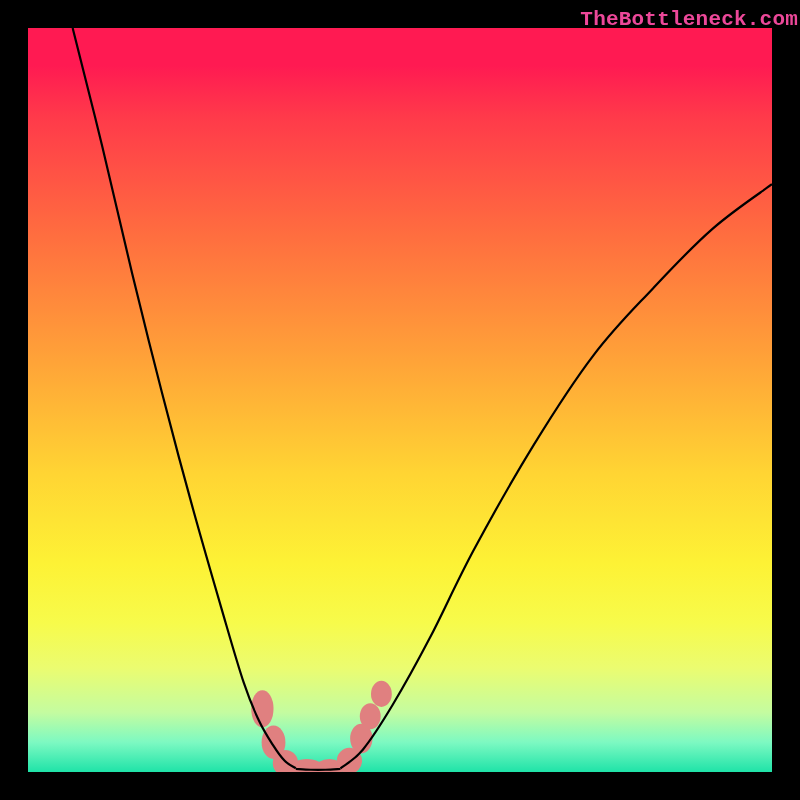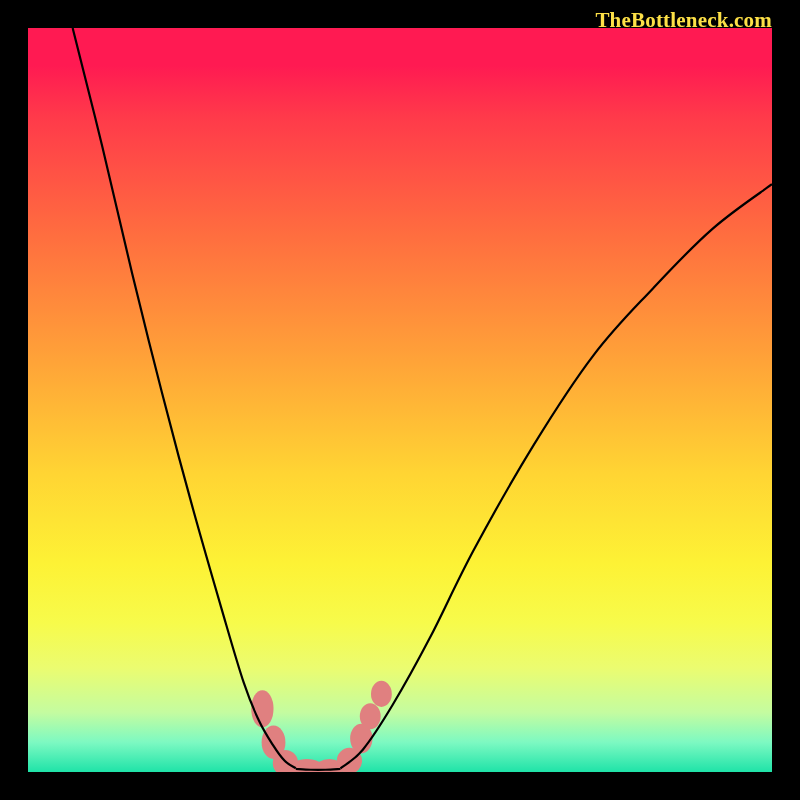--- a/index.html
+++ b/index.html
@@ -27,25 +27,25 @@
       #f7fb4b 80%,
       #ebfc70 86%,
       #c4fca0 92%,
       #7df9c2 96%,
       #1fe3a8 100%
     );
   }
   .watermark {
     position: absolute;
     top: 8px;
-    right: 28px;
-    font-family: Liberation Serif, serif;
+    right: 2px;
+    font-family: Liberation Mono, monospace;
     font-size: 21px;
     font-weight: 600;
-    color: #fde047;
+    color: #ec4899;
     letter-spacing: 0.2px;
   }
   svg.curves {
     position: absolute;
     left: 0; top: 0;
     width: 100%; height: 100%;
   }
   .curve { stroke: #000; stroke-width: 2.2; fill: none; }
   .blob  { fill: #e08080; }
 </style>

